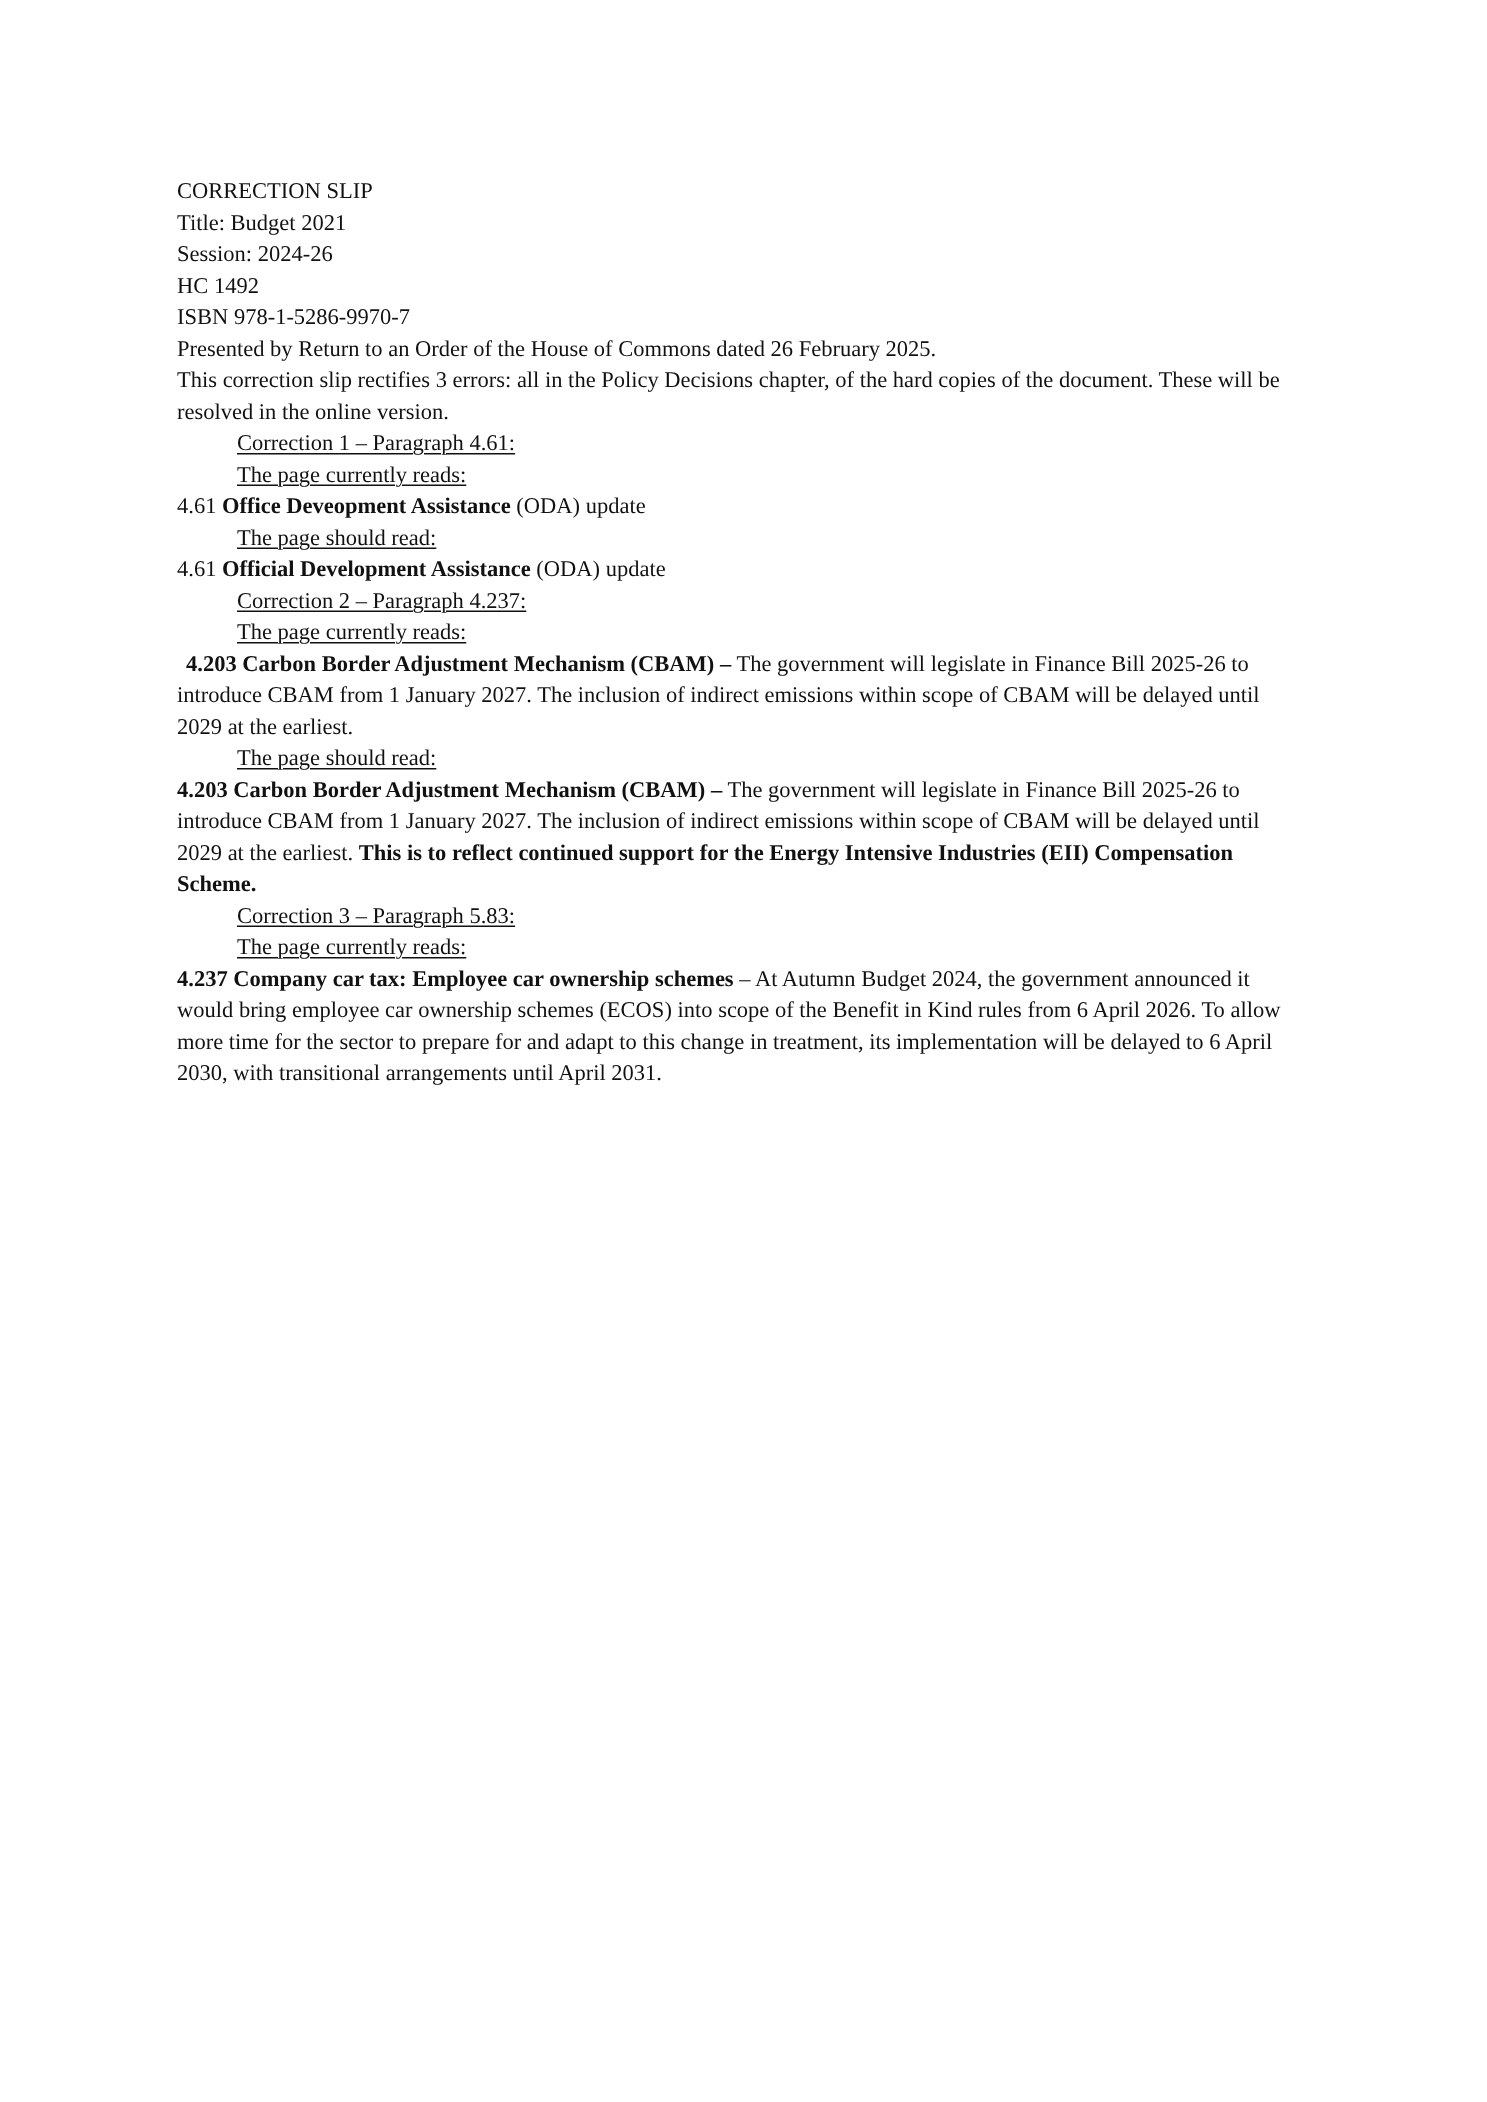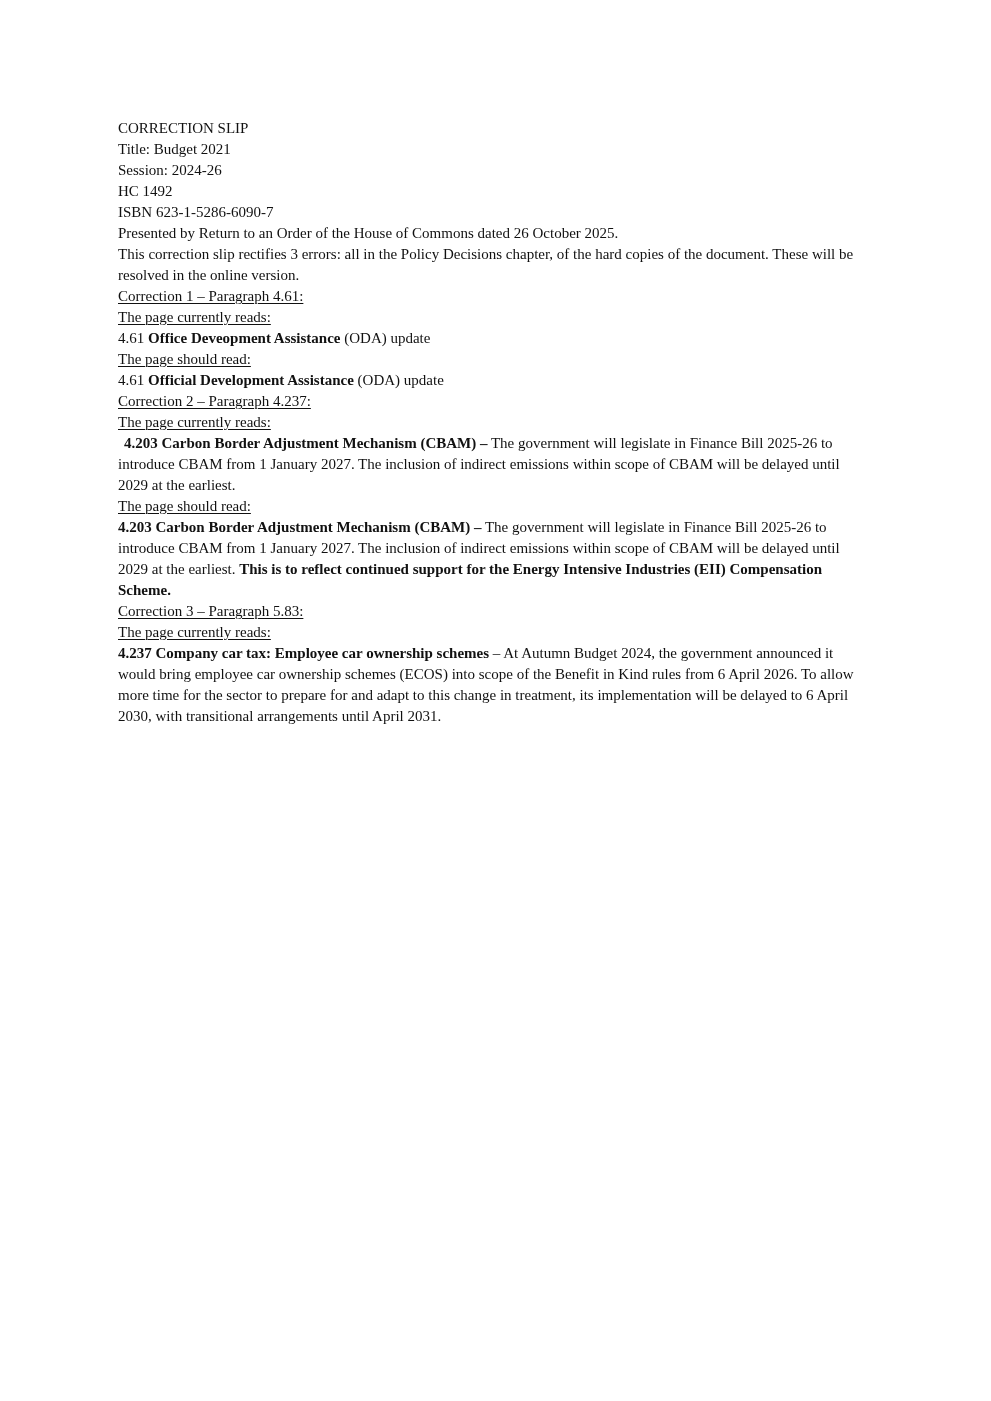--- a/index.html
+++ b/index.html
@@ -35,43 +35,44 @@
   
   .gap-sm { margin-top: 19px; }
   .gap-md { margin-top: 21px; }
   .gap-lg { margin-top: 24px; }
   .first { margin-top: 0; }
 
   .u {
     text-decoration: underline;
     text-underline-offset: 2px;
     text-decoration-thickness: 1px;
+    margin-left: 40px;
   }
   .b { font-weight: bold; font-family: Liberation Serif, serif; }
 
   
   .indent-space { text-indent: 6px; }
 </style>
 </head>
 <body>
 
 <div class="page">
   <div class="doc-body">
 
     <p class="line first">CORRECTION SLIP</p>
 
     <p class="line gap-sm">Title: Budget 2021</p>
 
     <p class="line gap-sm">Session: 2024-26</p>
 
     <p class="line gap-sm">HC 1492</p>
 
-    <p class="line gap-sm">ISBN 623-1-5286-6090-7</p>
+    <p class="line gap-sm">ISBN 978-1-5286-9970-7</p>
 
-    <p class="line gap-sm">Presented by Return to an Order of the House of Commons dated 26 October 2025.</p>
+    <p class="line gap-sm">Presented by Return to an Order of the House of Commons dated 26 February 2025.</p>
 
 
     <p class="line gap-md">This correction slip rectifies 3 errors: all in the Policy Decisions chapter, of the hard copies of the document. These will be resolved in the online version.</p>
 
     <p class="line gap-md">
       <span class="u">Correction 1 – Paragraph 4.61:</span>
     </p>
 
     <p class="line gap-md">
       <span class="u">The page currently reads:</span>

